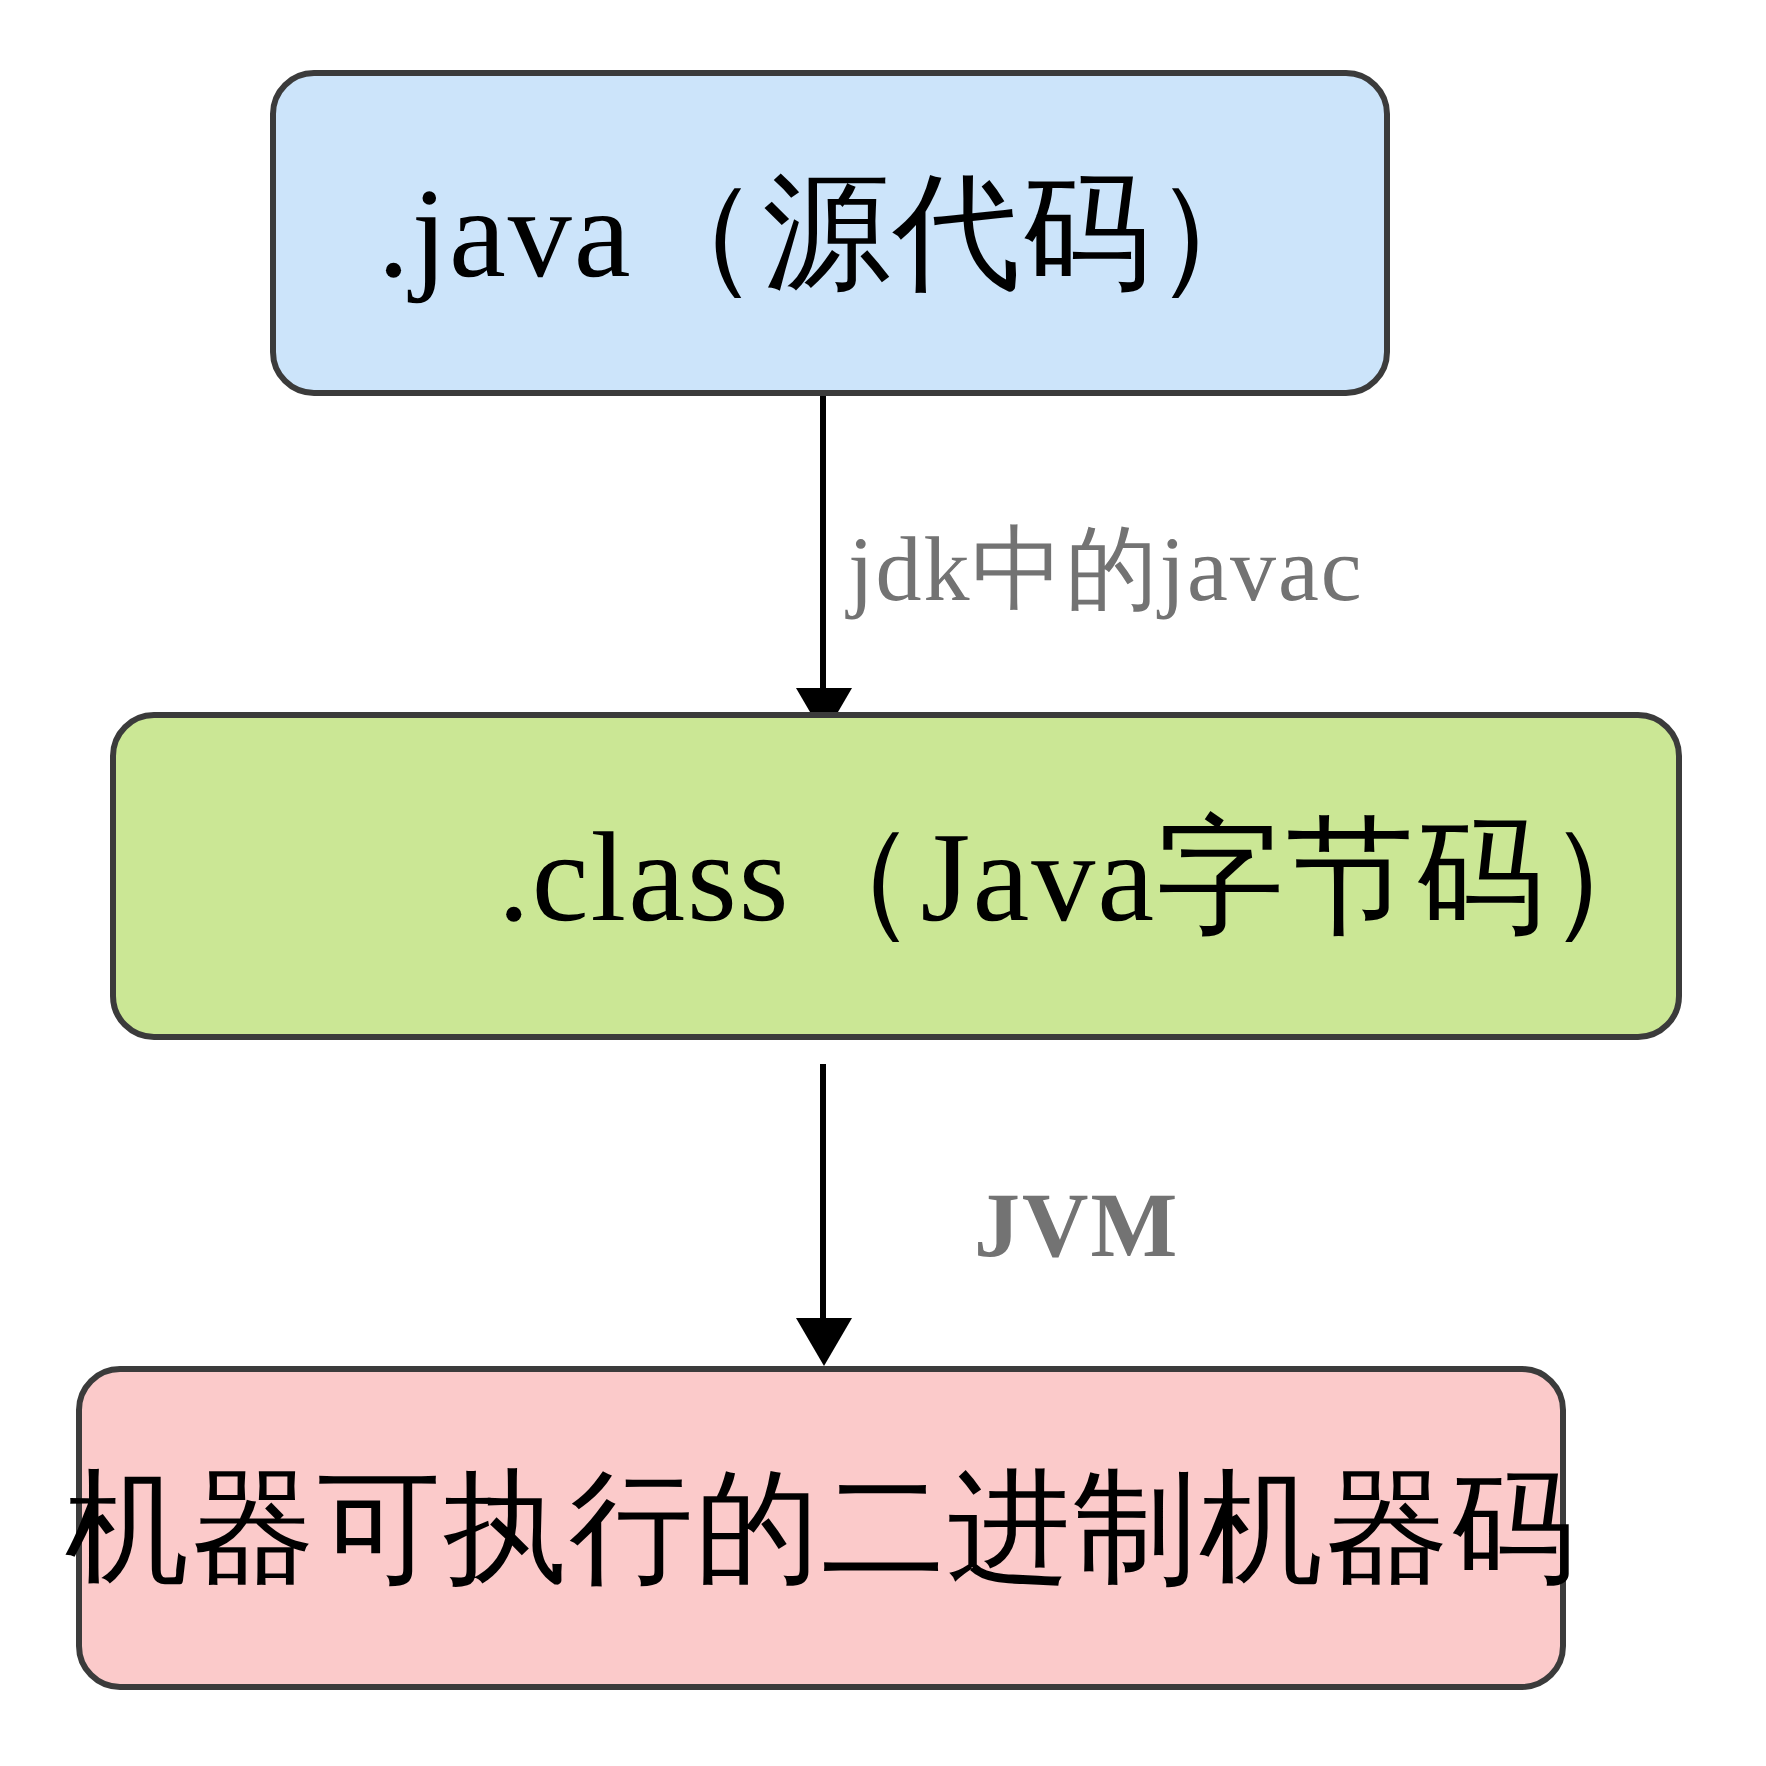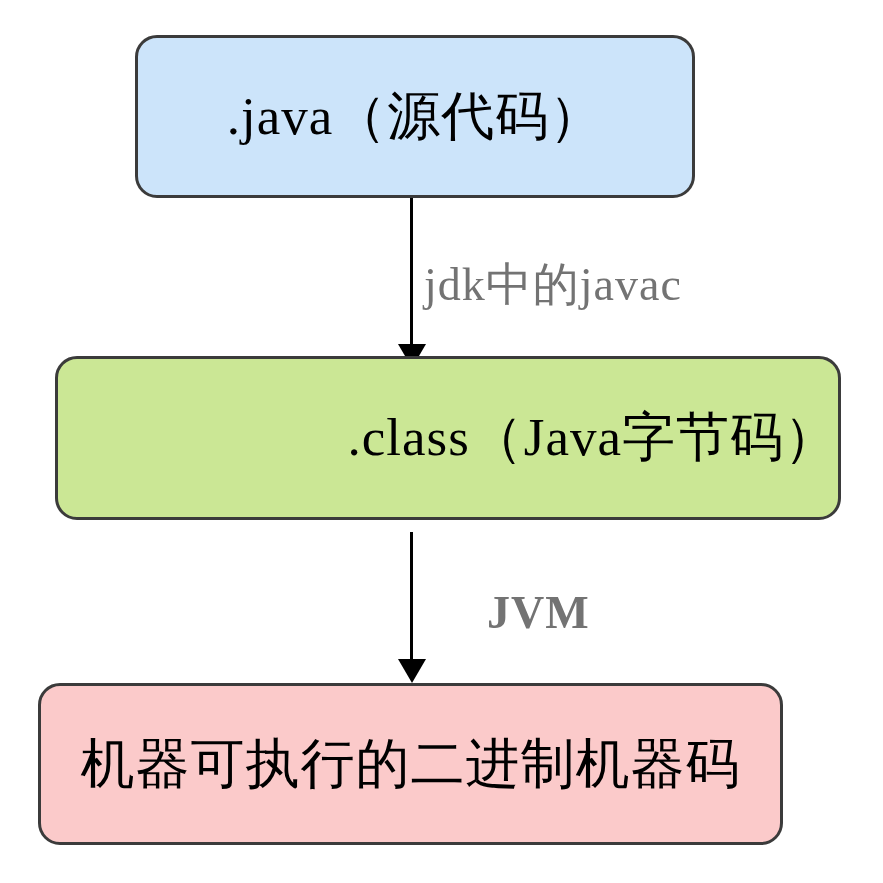--- a/index.html
+++ b/index.html
@@ -16,28 +16,28 @@
     overflow: hidden;
   }
   .flow-node {
     position: absolute;
     box-sizing: border-box;
     border: 3px solid #3b3b3b;
     border-radius: 22px;
     display: flex;
     align-items: center;
     justify-content: center;
-    font-size: 53px;
+    font-size: 64px;
     color: #000000;
     white-space: nowrap;
     letter-spacing: 1px;
   }
   .node-java   { left: 135px; top: 35px;  width: 560px; height: 163px; }
   .node-class  { left: 55px;  top: 356px; width: 786px; height: 164px; justify-content: flex-end; }
-  .node-binary { left: 38px;  top: 683px; width: 745px; height: 162px; font-size: 54px; }
+  .node-binary { left: 38px;  top: 683px; width: 745px; height: 162px; font-size: 62px; }
 
   .edge-line {
     position: absolute;
     width: 3px;
     background: #000000;
     left: 410px;
   }
   .edge-line-1 { top: 198px; height: 148px; }
   .edge-line-2 { top: 532px; height: 129px; }
 

